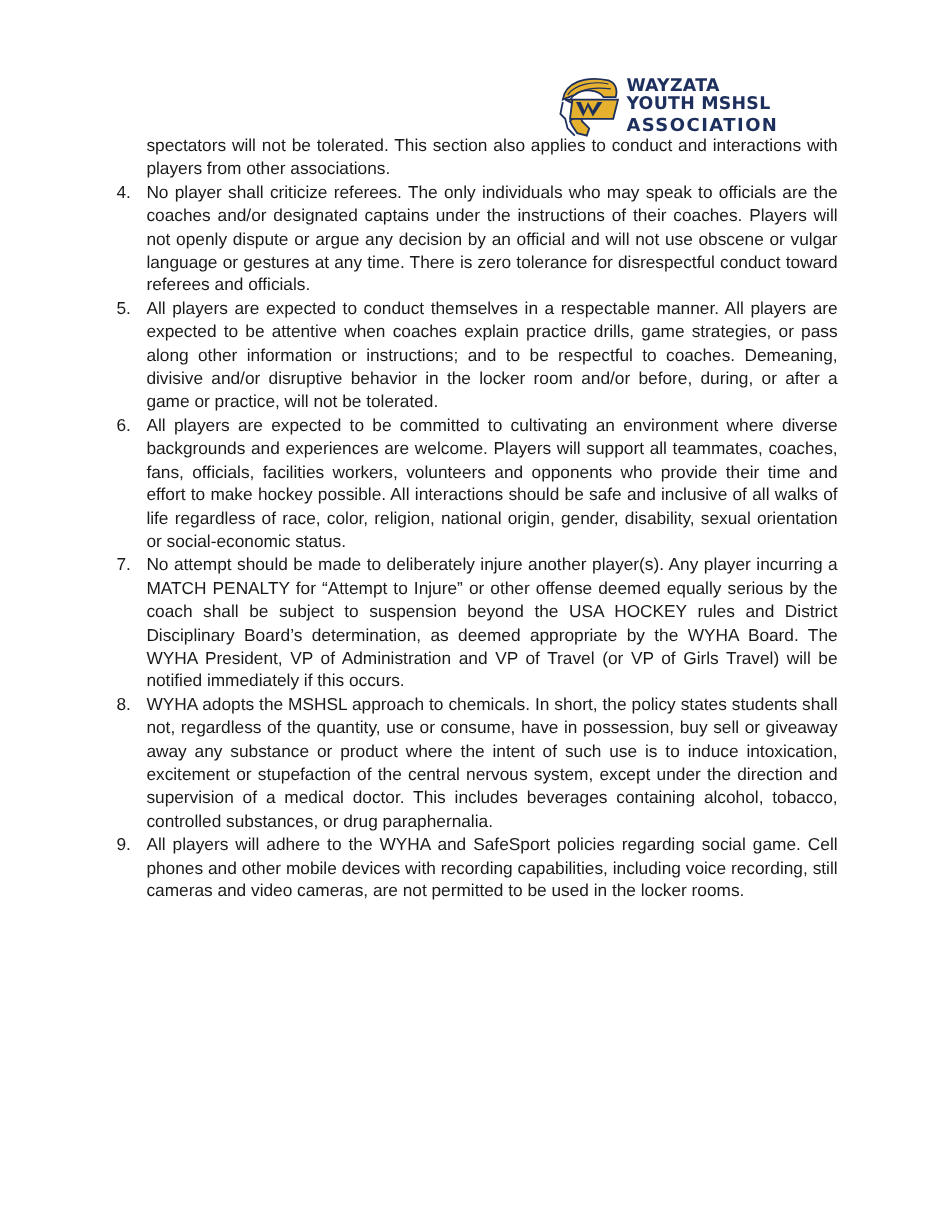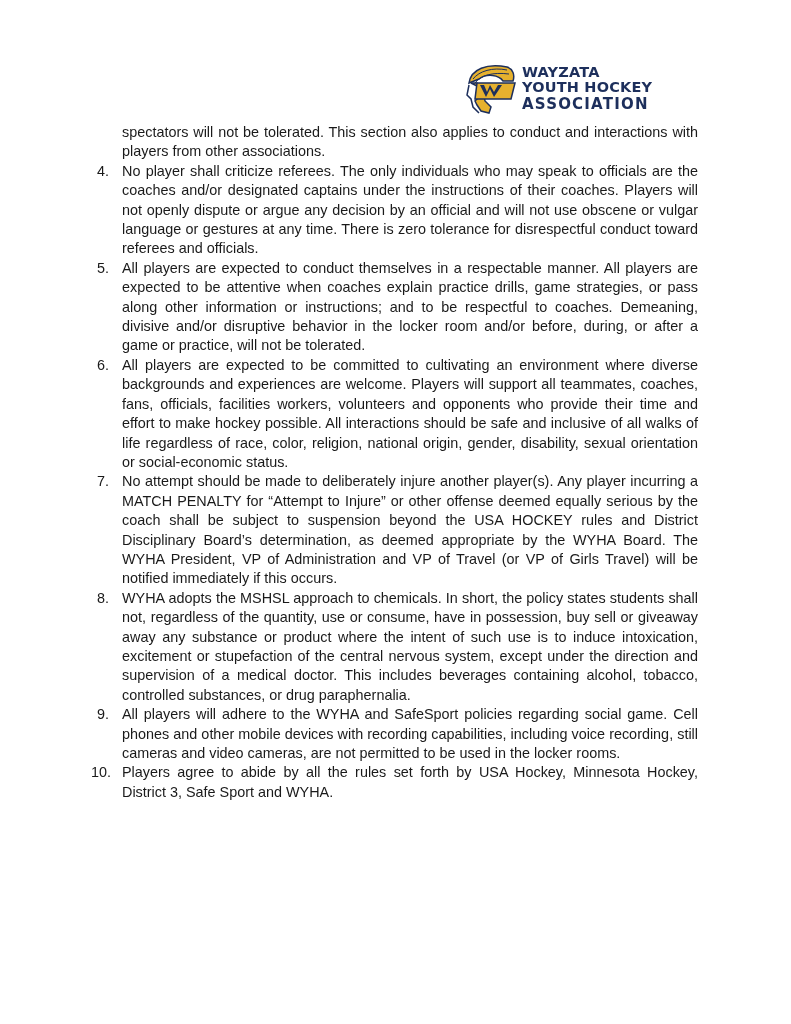--- a/index.html
+++ b/index.html
@@ -4,21 +4,21 @@
   <style>
     html, body { margin: 0; padding: 0; background: #ffffff; }
     body { width: 791px; height: 1024px; position: relative; overflow: hidden; }
     .page { position: absolute; left: 0; top: 0; width: 791px; height: 1024px; background: #fff; }
     .logo { position: absolute; left: 463px; top: 60px; width: 200px; height: 56px; display: flex; align-items: center; }
     .logo-mark { width: 54px; height: 54px; flex: 0 0 54px; }
     .logo-text { margin-left: 5px; font-family: "DejaVu Sans", sans-serif; font-weight: bold; color: #1d2f5c; line-height: 1; }
     .logo-line1, .logo-line2 { font-size: 14.5px; letter-spacing: 0.2px; display: block; }
     .logo-line1 { margin-bottom: 1px; }
     .logo-line3 { font-size: 15px; letter-spacing: 1.2px; display: block; margin-top: 2px; }
-    .body-text { position: absolute; left: 97px; top: 123px; width: 601px; font-family: "Liberation Sans", sans-serif; font-size: 14.4px; line-height: 19.4px; color: #1a1a1a; }
+    .body-text { position: absolute; left: 97px; top: 113px; width: 601px; font-family: "Liberation Sans", sans-serif; font-size: 14.4px; line-height: 19.4px; color: #1a1a1a; }
     .cont { padding-left: 25px; text-align: justify; }
     .item { display: flex; }
     .num { width: 25px; flex: 0 0 25px; }
     .item-text { flex: 1; text-align: justify; }
     .item.ten .num { width: 25px; margin-left: -6px; flex: 0 0 31px; }
   </style>
 </head>
 <body>
 
 <div class="page">
@@ -31,21 +31,21 @@
       <path d="M12 22 C18 14, 30 11, 46 13" fill="none" stroke="#1d2f5c" stroke-width="1"></path>
 
       <path d="M8 22 L14 22 L16 36 L12 40 L14 44 L18 50 L26 52 L28 46 L22 40 L20 28 Z" fill="#e6b12e" stroke="#1d2f5c" stroke-width="1.5"></path>
       <path d="M6 24 L4 34 L8 38 L10 46 L16 52" fill="none" stroke="#1d2f5c" stroke-width="1.5"></path>
 
       <path d="M14 22 L52 22 L48 38 L12 38 Z" fill="#e6b12e" stroke="#1d2f5c" stroke-width="1.5"></path>
       <path d="M17 24 L23 36 L27 28 L31 36 L39 24 L35 24 L31 31 L27 24 L24 31 L21 24 Z" fill="#1d2f5c"></path>
     </svg>
     <div class="logo-text">
       <span class="logo-line1">WAYZATA</span>
-      <span class="logo-line2">YOUTH HOCKEY</span>
+      <span class="logo-line2">YOUTH MSHSL</span>
       <span class="logo-line3">ASSOCIATION</span>
     </div>
   </div>
 
   <div class="body-text">
     <div class="cont">spectators will not be tolerated. This section also applies to conduct and interactions with players from other associations.</div>
 
     <div class="item">
       <span class="num">4.</span>
       <span class="item-text">No player shall criticize referees. The only individuals who may speak to officials are the coaches and/or designated captains under the instructions of their coaches. Players will not openly dispute or argue any decision by an official and will not use obscene or vulgar language or gestures at any time. There is zero tolerance for disrespectful conduct toward referees and officials.</span>
@@ -63,19 +63,15 @@
       <span class="item-text">No attempt should be made to deliberately injure another player(s). Any player incurring a MATCH PENALTY for “Attempt to Injure” or other offense deemed equally serious by the coach shall be subject to suspension beyond the USA HOCKEY rules and District Disciplinary Board’s determination, as deemed appropriate by the WYHA Board. The WYHA President, VP of Administration and VP of Travel (or VP of Girls Travel)  will be notified immediately if this occurs.</span>
     </div>
     <div class="item">
       <span class="num">8.</span>
       <span class="item-text">WYHA adopts the MSHSL approach to chemicals. In short, the policy states students shall not, regardless of the quantity, use or consume, have in possession, buy sell or giveaway away any substance or product where the intent of such use is to induce intoxication, excitement or stupefaction of the central nervous system, except under the direction and supervision of a medical doctor. This includes beverages containing alcohol, tobacco, controlled substances, or drug paraphernalia.</span>
     </div>
     <div class="item">
       <span class="num">9.</span>
       <span class="item-text">All players will adhere to the WYHA and SafeSport policies regarding social game. Cell phones and other mobile devices with recording capabilities, including voice recording, still cameras and video cameras, are not permitted to be used in the locker rooms.</span>
     </div>
-    <div class="item ten">
-      <span class="num">10.</span>
-      <span class="item-text">Players agree to abide by all the rules set forth by USA Hockey, Minnesota Hockey, District 3, Safe Sport and WYHA.</span>
-    </div>
   </div>
 
 </div>
 
 </body></html>

